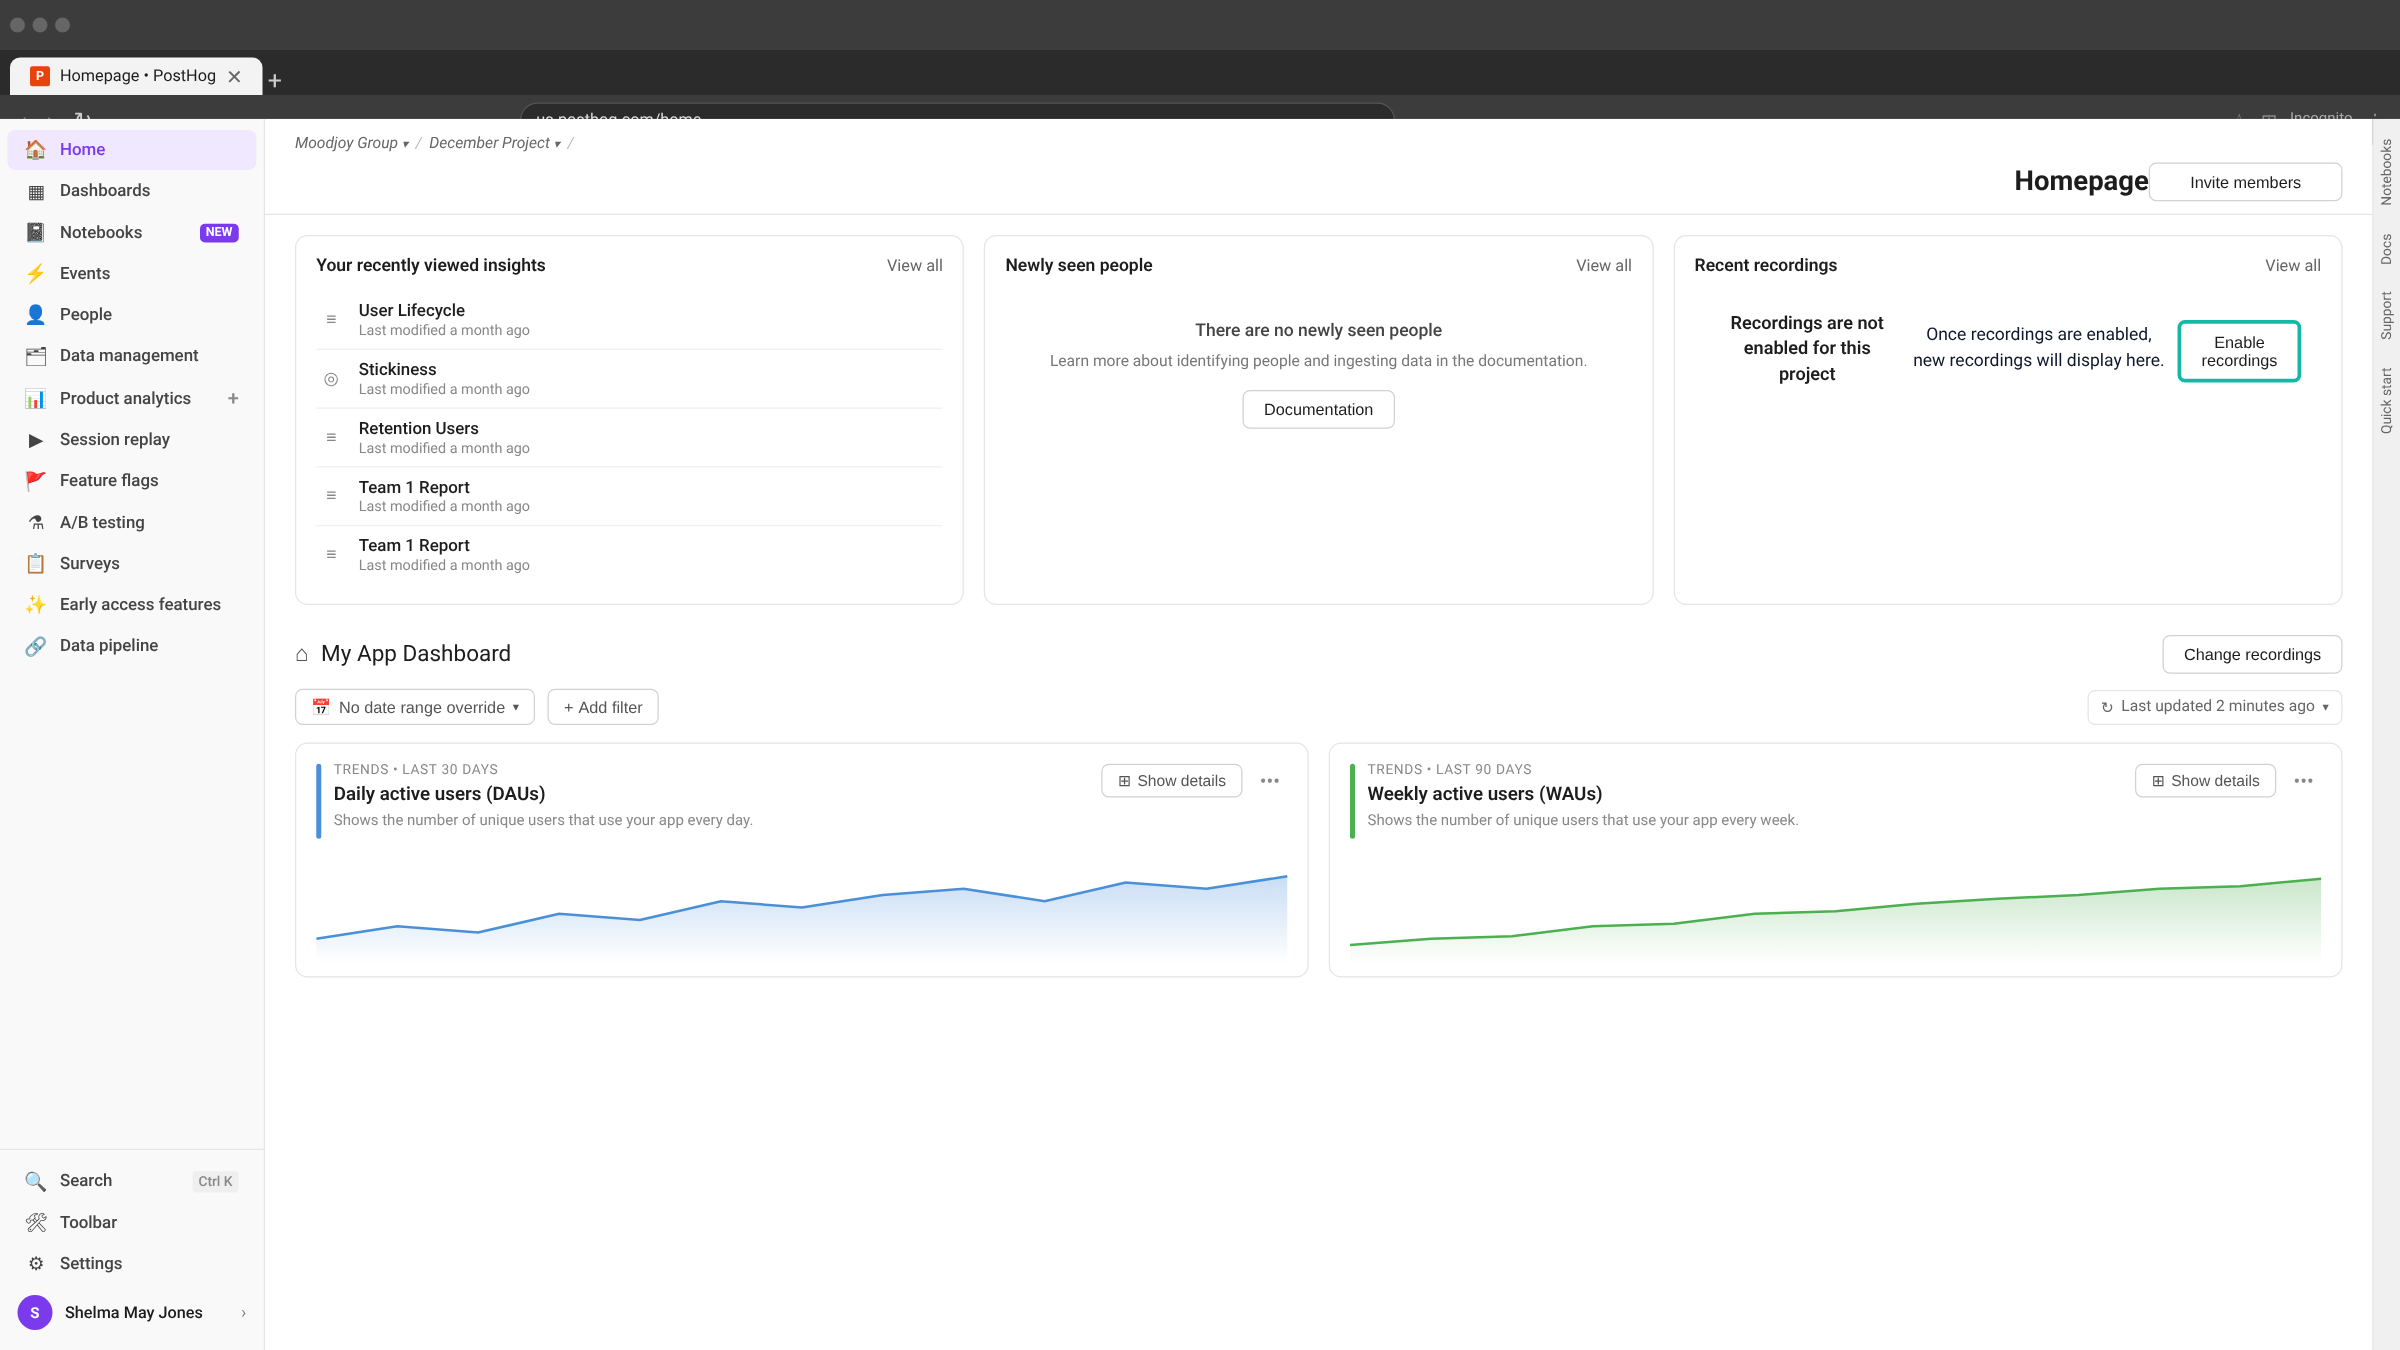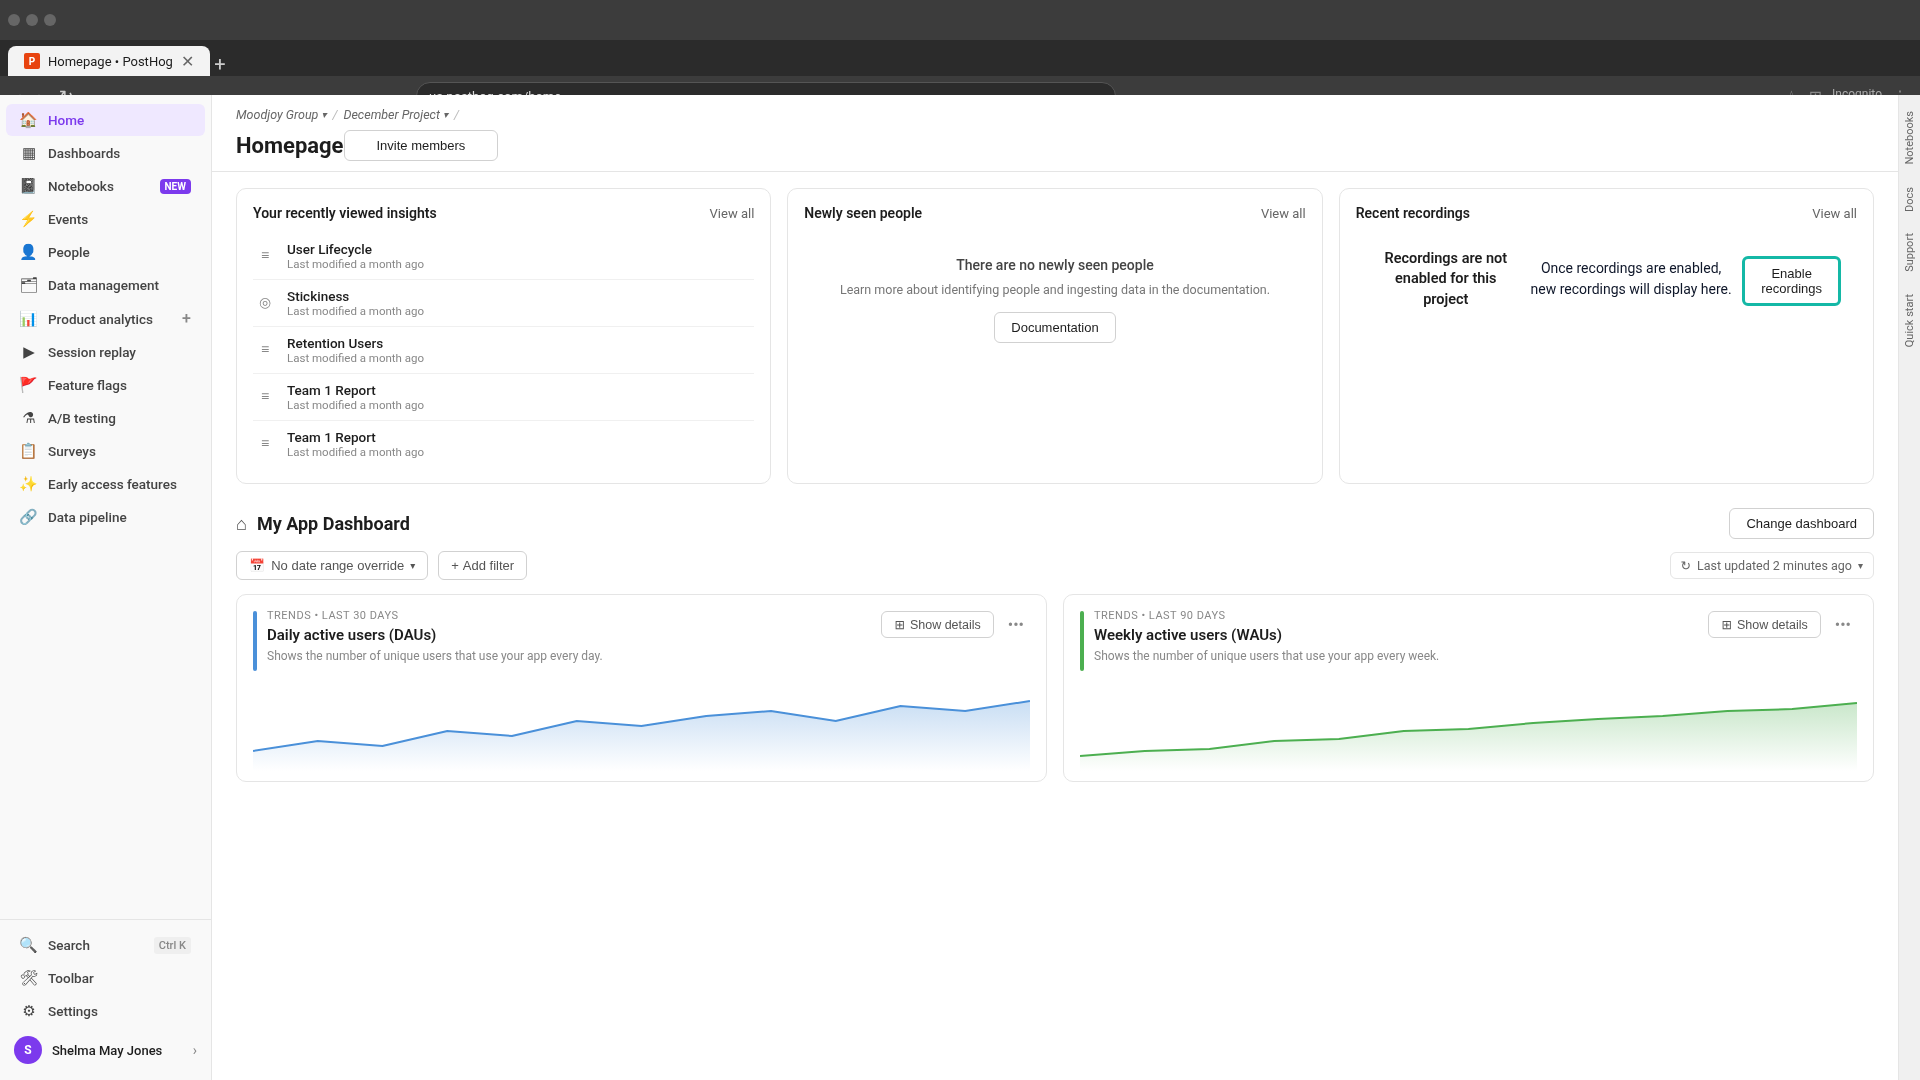--- a/index.html
+++ b/index.html
@@ -233,21 +233,21 @@
       margin-bottom: 8px;
       font-style: italic;
     }
     .breadcrumb .sep { color: #bbb; }
     .breadcrumb .crumb {
       display: flex; align-items: center; gap: 3px; cursor: pointer;
     }
     .page-title-row {
       display: flex;
       align-items: center;
-      justify-content: flex-start;
+      justify-content: flex-end;
       padding-bottom: 10px;
     }
     .page-title {
       font-size: 22px;
       font-weight: 700;
       color: #1d1d1d;
     }
     .invite-btn {
       background: white;
       border: 1px solid #d1d1d1;
@@ -395,21 +395,21 @@
       display: flex;
       align-items: center;
       gap: 10px;
     }
     .dashboard-icon {
       font-size: 18px;
       color: #555;
     }
     .dashboard-title {
       font-size: 18px;
-      font-weight: 700;
+      font-weight: 400;
       color: #1d1d1d;
     }
     .change-dashboard-btn {
       border: 1px solid #d1d1d1;
       background: white;
       border-radius: 6px;
       padding: 7px 16px;
       font-size: 13px;
       font-weight: 500;
       cursor: pointer;
@@ -753,21 +753,21 @@
             <button class="enable-recordings-btn">Enable recordings</button>
           </div>
         </div>
       </div>
 
       <div class="dashboard-header">
         <div class="dashboard-title-row">
           <span class="dashboard-icon">⌂</span>
           <h2 class="dashboard-title">My App Dashboard</h2>
         </div>
-        <button class="change-dashboard-btn">Change dashboard</button>
+        <button class="change-dashboard-btn">Change recordings</button>
       </div>
 
       <div class="dashboard-toolbar">
         <button class="filter-btn">
           <span>📅</span>
           <span>No date range override</span>
           <span style="font-size:10px;">▾</span>
         </button>
         <button class="add-filter-btn">
           <span>+</span>

